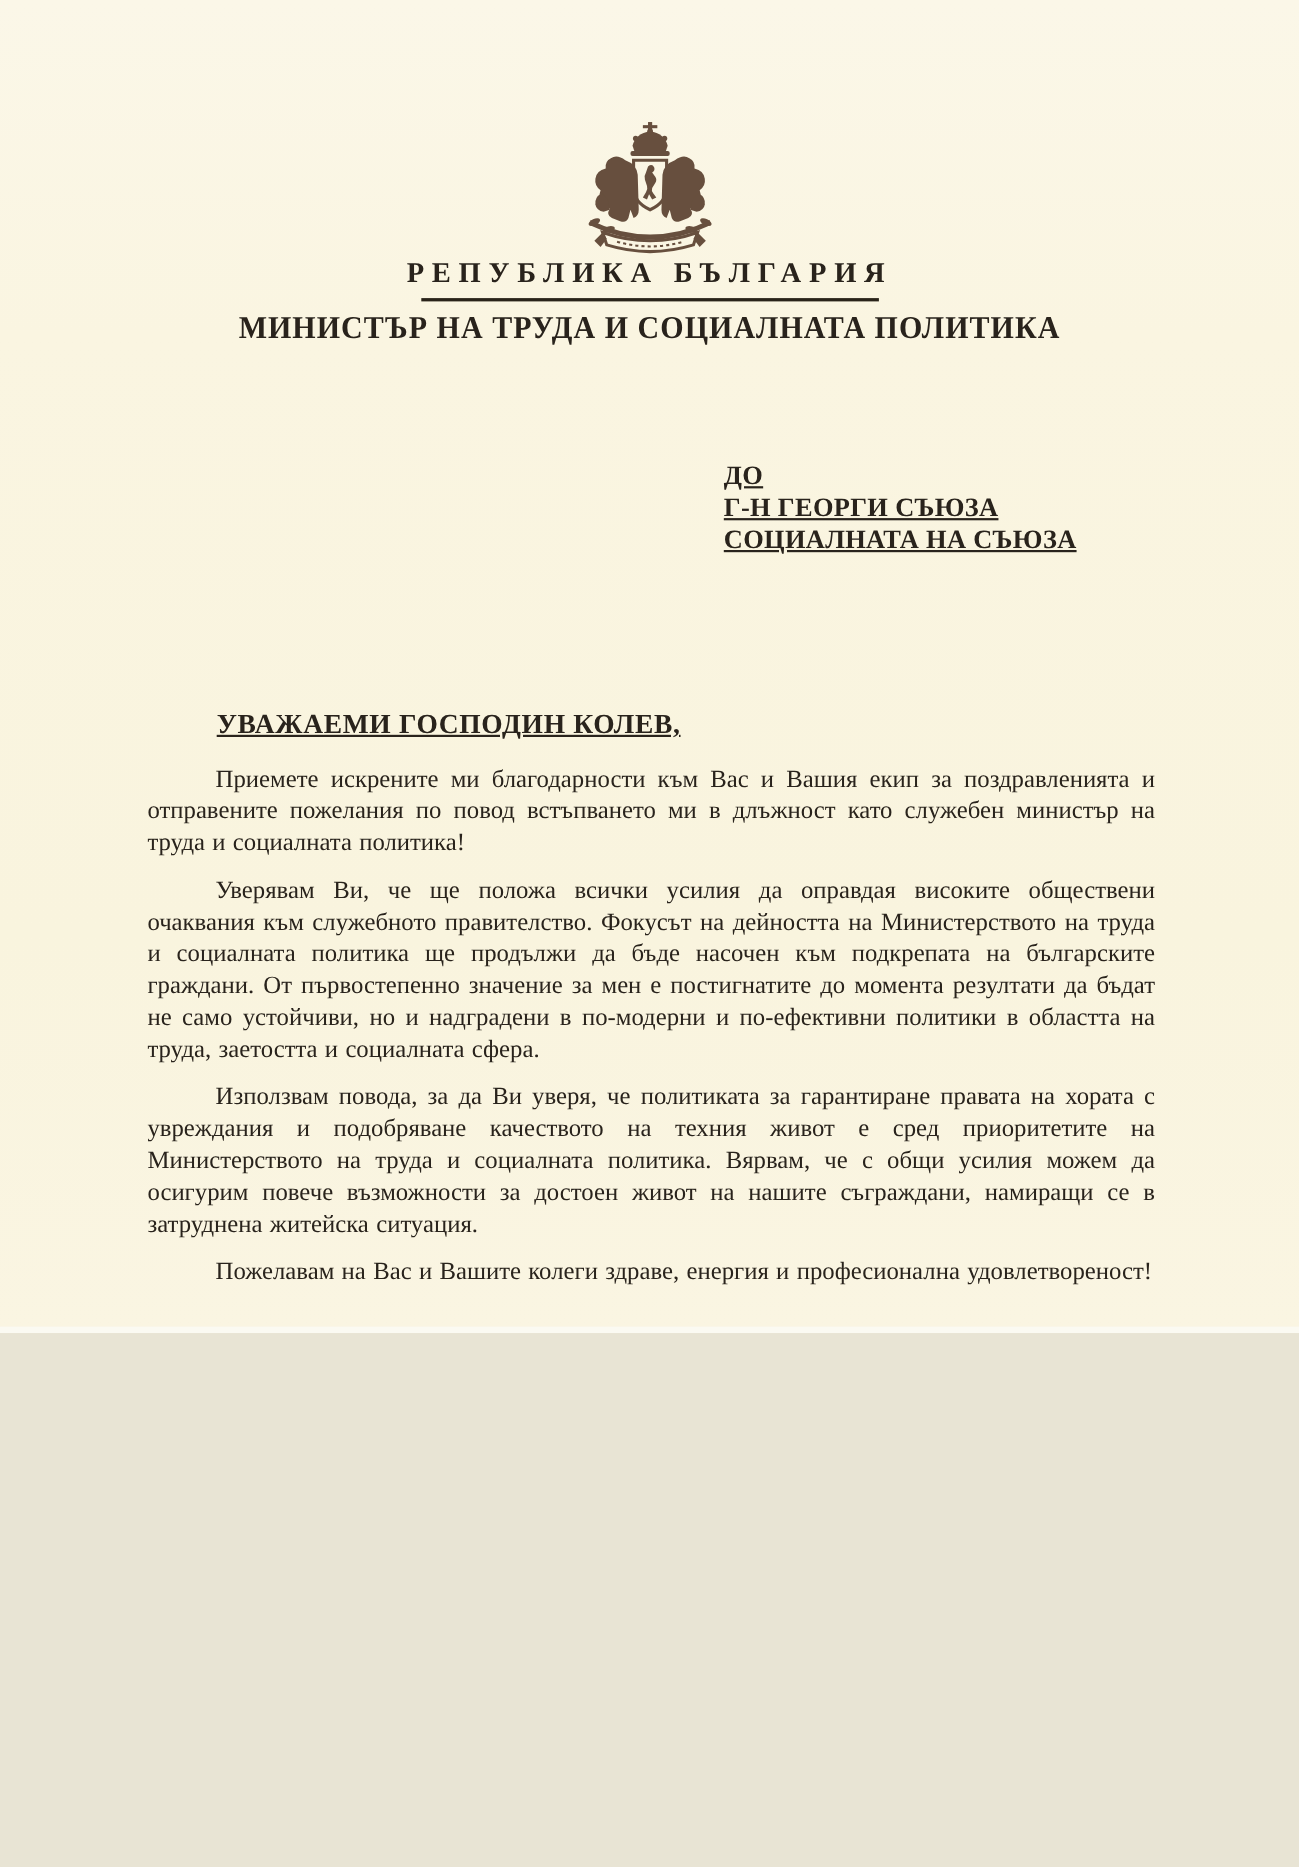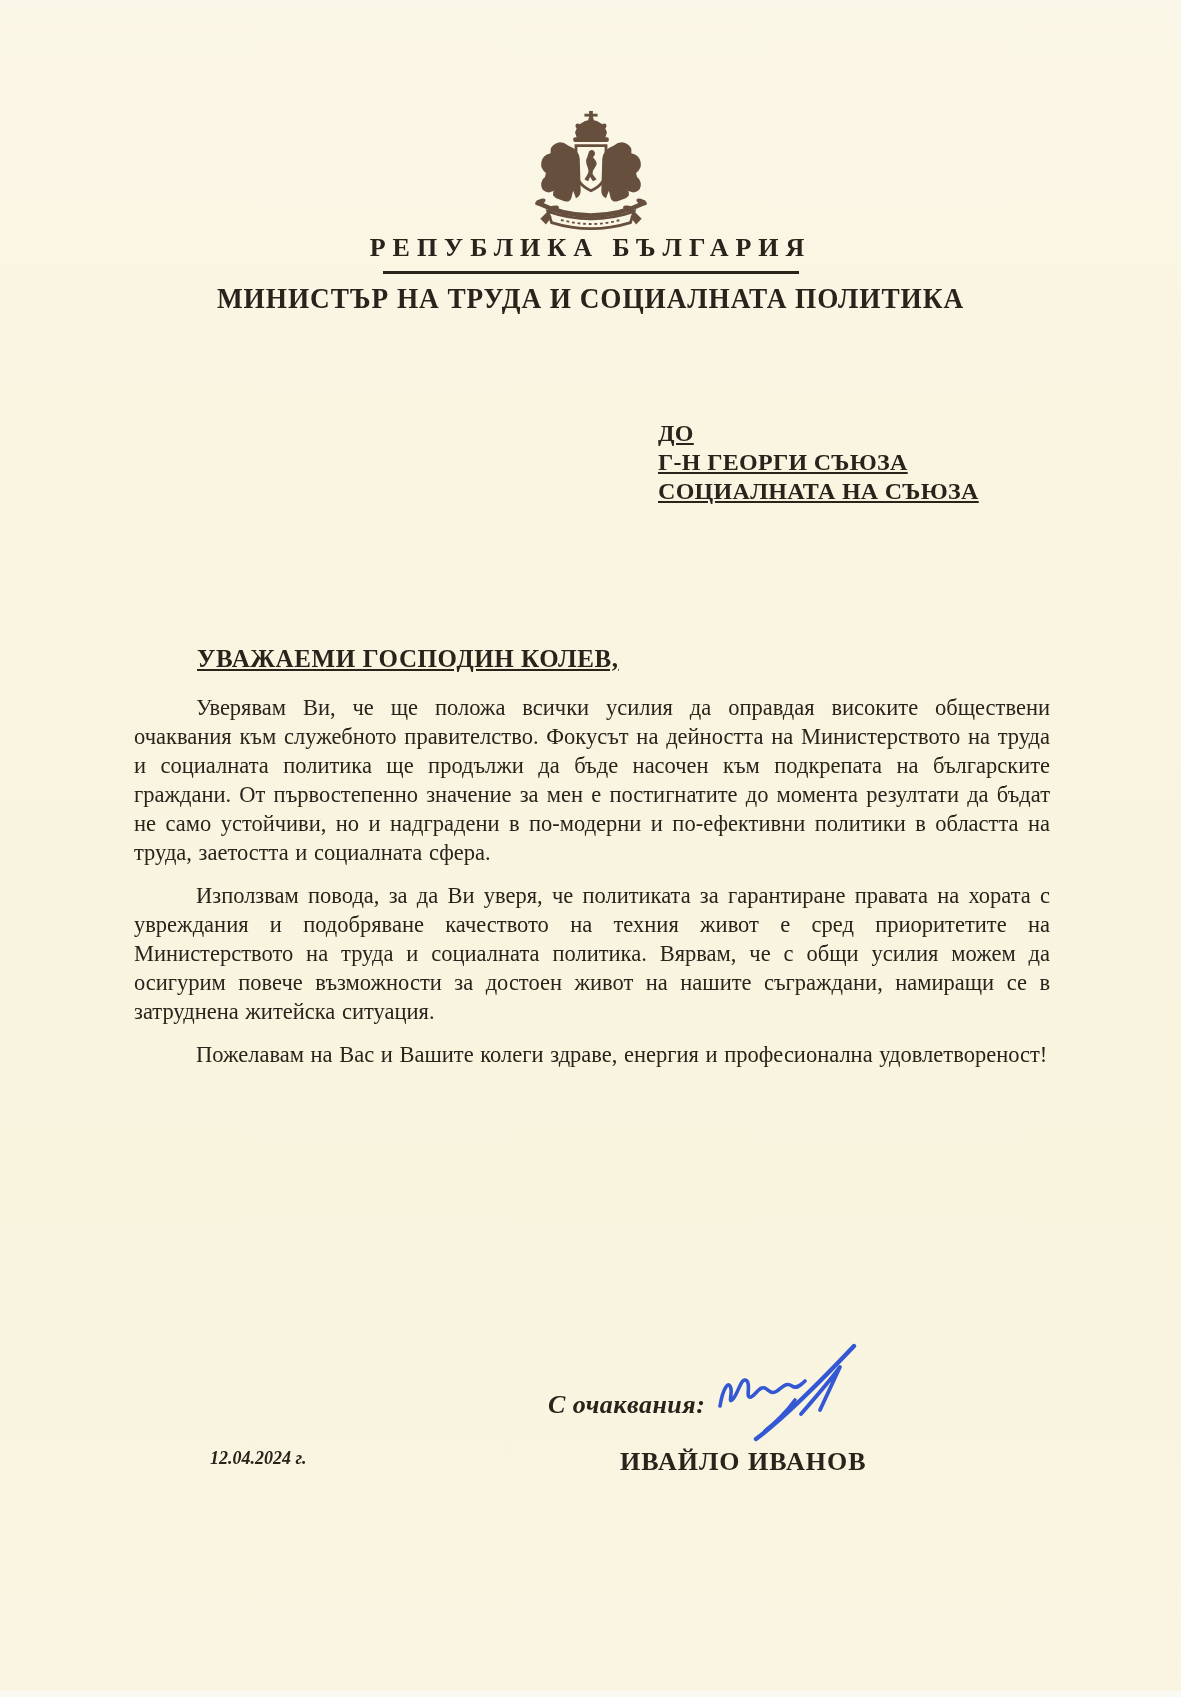--- a/index.html
+++ b/index.html
@@ -1,18 +1,18 @@
 <!DOCTYPE html>
 <html><head>
 <meta charset="utf-8">
 <style>
   html,body { margin:0; padding:0; background:#e8e4d4; }
   .page {
     position:relative;
-    width:1181px; height:1697px;
+    width:1181px; height:1212px;
     margin:0 auto;
     background:linear-gradient(180deg,#fbf7e8 0%,#faf5e1 25%,#f9f4de 70%,#faf5e2 100%);
     font-family:"Liberation Serif","DejaVu Serif",serif;
     color:#29231c;
     overflow:hidden;
   }
   .scan-edge {
     position:absolute; left:0; right:0; bottom:0; height:6px;
     background:#fbfbf4; opacity:.9;
   }
@@ -111,20 +111,21 @@
 
   <div class="recipient">
     <div>ДО</div>
     <div>Г-Н ГЕОРГИ СЪЮЗА</div>
     <div>СОЦИАЛНАТА НА СЪЮЗА</div>
   </div>
 
   <div class="salutation">УВАЖАЕМИ ГОСПОДИН КОЛЕВ,</div>
 
   <div class="body-text">
+    <p>Приемете искрените ми благодарности към Вас и Вашия екип за поздравленията и отправените пожелания по повод встъпването ми в длъжност като служебен министър на труда и социалната политика!</p>
     <p>Уверявам Ви, че ще положа всички усилия да оправдая високите обществени очаквания към служебното правителство. Фокусът на дейността на Министерството на труда и социалната политика ще продължи да бъде насочен към подкрепата на българските граждани. От първостепенно значение за мен е постигнатите до момента резултати да бъдат не само устойчиви, но и надградени в по-модерни и по-ефективни политики в областта на труда, заетостта и социалната сфера.</p>
     <p>Използвам повода, за да Ви уверя, че политиката за гарантиране правата на хората с увреждания и подобряване качеството на техния живот е сред приоритетите на Министерството на труда и социалната политика. Вярвам, че с общи усилия можем да осигурим повече възможности за достоен живот на нашите съграждани, намиращи се в затруднена житейска ситуация.</p>
     <p>Пожелавам на Вас и Вашите колеги здраве, енергия и професионална удовлетвореност!</p>
   </div>
 
   <div class="closing-respect">С очаквания:</div>
 
   <svg class="signature-svg" viewBox="0 0 244 118" xmlns="http://www.w3.org/2000/svg">
     <g fill="none" stroke="#2a50d4" stroke-linecap="round" stroke-linejoin="round" opacity="0.95">
 

